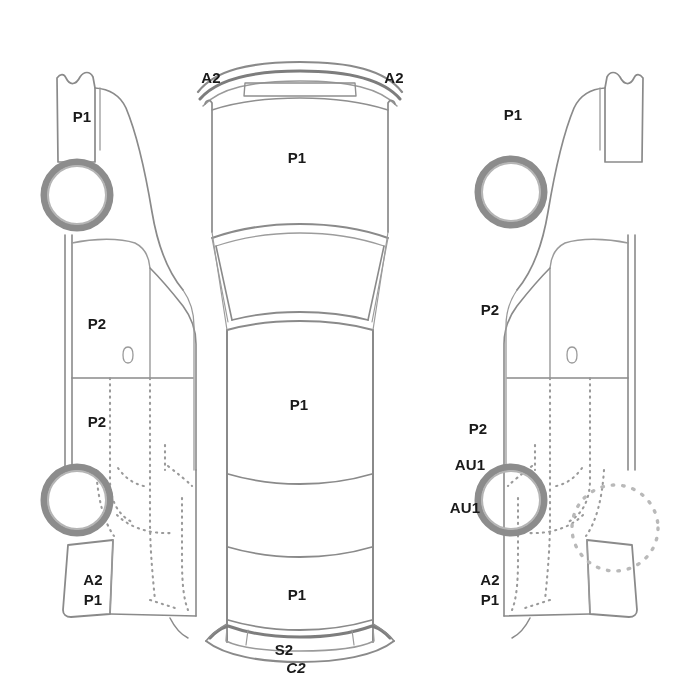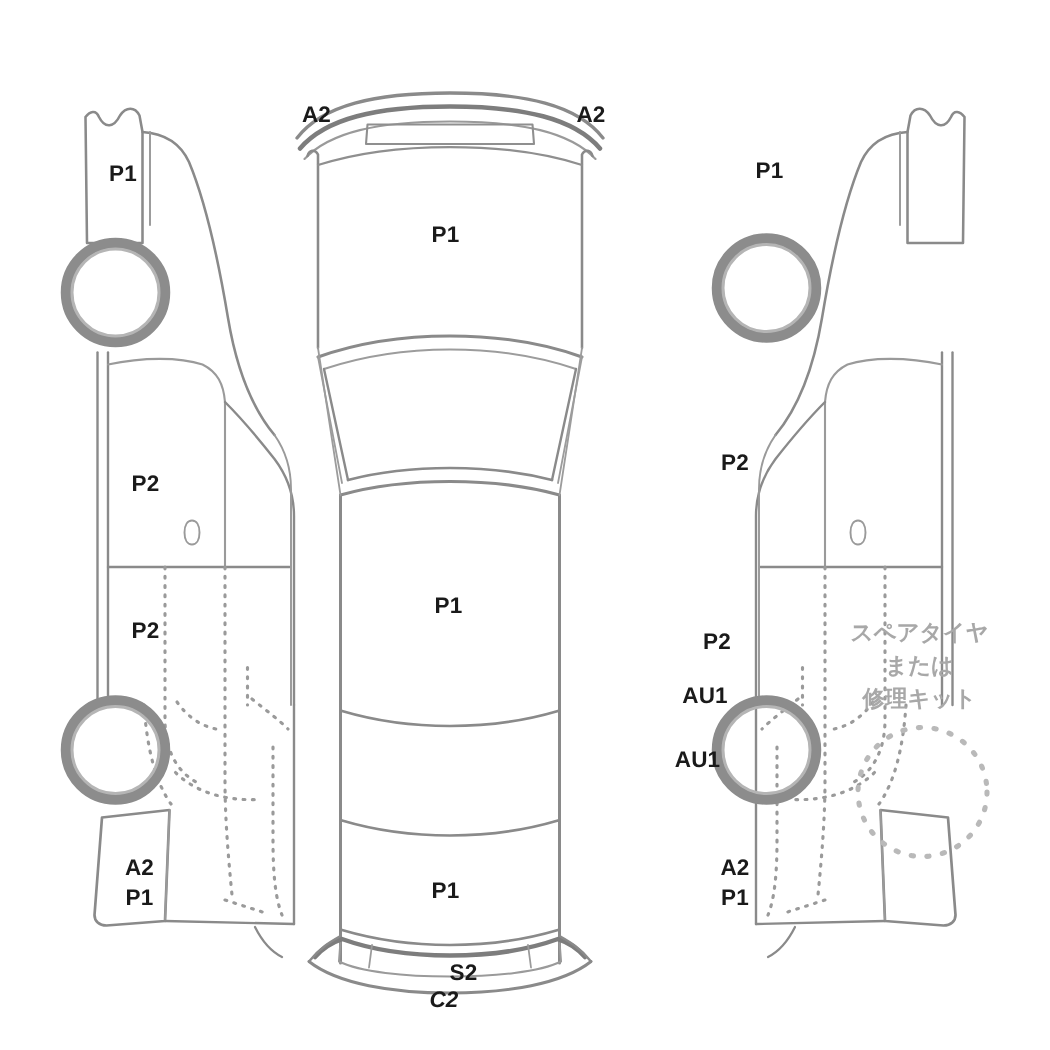--- a/index.html
+++ b/index.html
@@ -196,22 +196,17 @@
   <div class="lbl" style="left:299px;top:405px;">P1</div>
   <div class="lbl" style="left:97px;top:422px;">P2</div>
   <div class="lbl" style="left:478px;top:429px;">P2</div>
   <div class="lbl" style="left:470px;top:465px;">AU1</div>
   <div class="lbl" style="left:465px;top:508px;">AU1</div>
   <div class="lbl" style="left:93px;top:580px;">A2</div>
   <div class="lbl" style="left:93px;top:600px;">P1</div>
   <div class="lbl" style="left:490px;top:580px;">A2</div>
   <div class="lbl" style="left:490px;top:600px;">P1</div>
   <div class="lbl" style="left:297px;top:595px;">P1</div>
-  <div class="lbl" style="left:309px;top:650px;">S2</div>
+  <div class="lbl" style="left:284px;top:650px;">S2</div>
   <div class="lbl" style="left:296px;top:668px;font-style:italic;">C2</div>
 
-  <div class="jp-note" style="left:613px;top:444px;">
-    <span>スペアタイヤ</span>
-    <span>または</span>
-    <span>修理キット</span>
-  </div>
 
 </div>
 
 </body></html>

